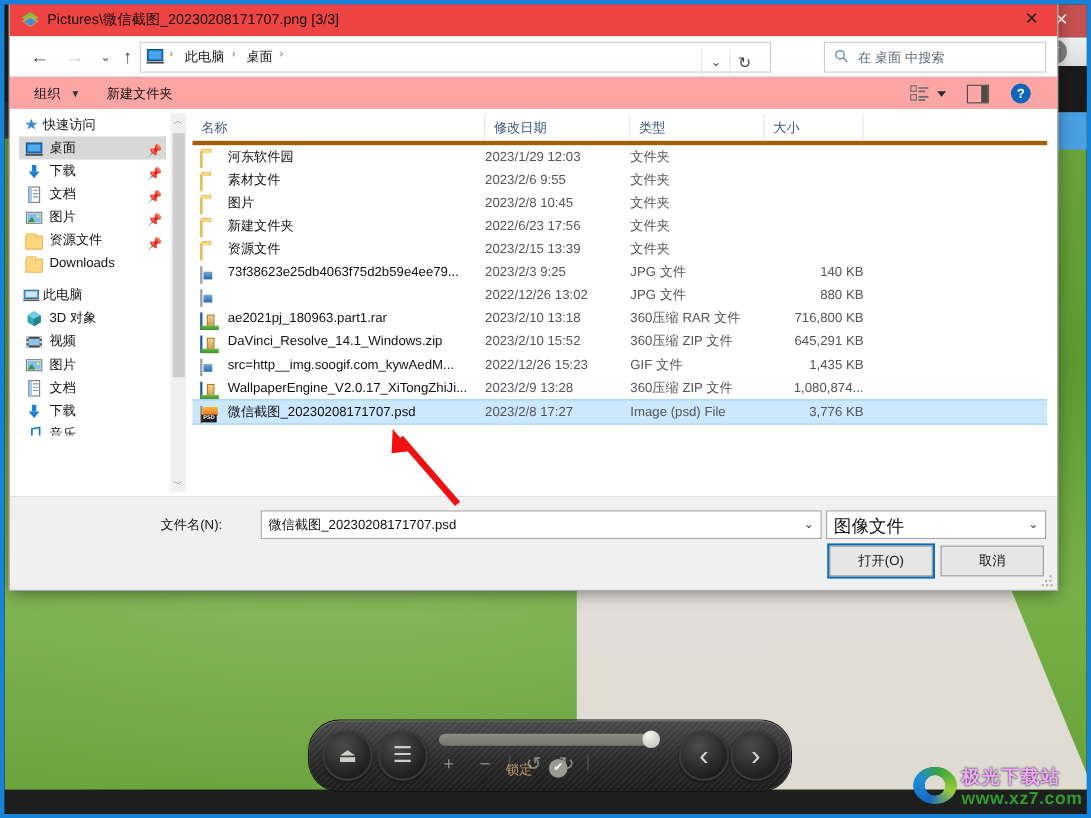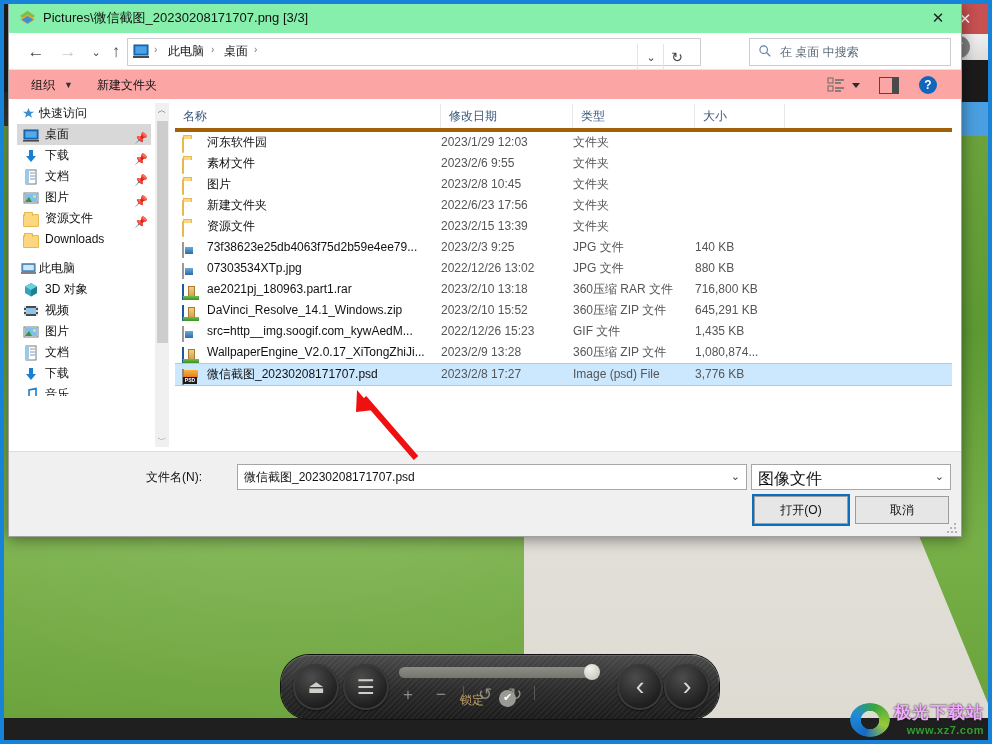--- a/index.html
+++ b/index.html
@@ -69,41 +69,41 @@
   .ctool{position:absolute;color:#8e8e88;font-size:17px;font-family:"Liberation Sans",sans-serif;}
   .csep{position:absolute;top:31px;width:1px;height:14px;background:#5a5a55;}
   #lock-label{position:absolute;left:460px;top:692px;color:#c2a06a;font-size:12px;z-index:31;}
   #lock-check{position:absolute;left:499px;top:690px;width:17px;height:17px;border-radius:50%;
      background:#9a9a95;z-index:31;}
 
   
   #wm{position:absolute;right:8px;bottom:8px;z-index:40;}
   #wm .t1{color:#f0abfc;font-size:17px;font-weight:bold;letter-spacing:1px;
      text-shadow:0 0 2px #000;font-family:"Liberation Sans",sans-serif;}
-  #wm .t2{color:#2f9e2f;font-size:11px;font-weight:bold;letter-spacing:.5px;text-align:right;}
+  #wm .t2{color:#2f9e2f;font-size:16px;font-weight:bold;letter-spacing:.5px;text-align:right;}
   #wm-logo{position:absolute;left:-44px;top:2px;width:40px;height:34px;border-radius:50%;
      background:conic-gradient(from 200deg,#1668c4,#1e8bd6,#3aa53a,#9ac93a,#1668c4);
      -webkit-mask:radial-gradient(circle at 50% 50%,transparent 34%,#000 36%);
              mask:radial-gradient(circle at 50% 50%,transparent 34%,#000 36%);}
 
   
   #right-sliver{position:absolute;right:4px;top:4px;width:46px;height:84px;z-index:45;}
   #rs-close{position:absolute;right:0;top:0;width:46px;height:30px;background:#c75050;
      color:#fff;font-size:15px;text-align:center;line-height:30px;}
   #rs-white{position:absolute;right:0;top:30px;width:46px;height:26px;
      background:linear-gradient(#efefef,#dcdcdc);}
   #rs-circle{position:absolute;right:18px;top:32px;width:22px;height:22px;border-radius:50%;
      background:#7f7f7f;color:#fff;font-size:13px;text-align:center;line-height:22px;}
   #rs-black{position:absolute;right:0;top:56px;width:46px;height:42px;background:#1b1b1b;}
   #rs-blue{position:absolute;right:0;top:98px;width:46px;height:34px;background:#4a9fe0;}
 
   
   #dlg{position:absolute;left:8px;top:2px;width:952px;height:533px;background:#f0f0f0;
      border:1px solid #a0a0a0;box-shadow:0 2px 14px rgba(0,0,0,.45);z-index:50;}
-  #titlebar{height:30px;background:#86efac;position:relative;border-bottom:0;padding-left:32px;}
+  #titlebar{height:30px;background:#ef4444;position:relative;border-bottom:0;padding-left:32px;}
   #title-icon{position:absolute;left:10px;top:7px;width:17px;height:17px;}
   #title-text{position:absolute;left:34px;top:6px;font-size:13px;color:#111;white-space:nowrap;}
   #btn-close{position:absolute;right:0;top:0;width:46px;height:30px;text-align:center;
      line-height:30px;font-size:15px;color:#222;}
 
   #navbar{height:36px;position:relative;background:#fff;}
   .navicon{position:absolute;top:8px;width:22px;height:22px;text-align:center;line-height:22px;
      font-size:17px;color:#4a4a4a;}
   #nav-back{left:16px;}
   #nav-fwd{left:48px;color:#c8c8c8;}
@@ -156,21 +156,21 @@
   .colh{position:absolute;top:0;height:24px;line-height:24px;font-size:12px;color:#38577d;
      padding-left:8px;box-sizing:border-box;border-right:1px solid #e6e6e6;}
   .flist{position:relative;}
   .frow{position:relative;height:21px;line-height:21px;font-size:12px;color:#111;}
   .frow.sel{background:#cce8ff;border-top:1px solid #9dd0f5;border-bottom:1px solid #9dd0f5;}
   .fname{position:absolute;left:8px;width:252px;white-space:nowrap;overflow:hidden;
      text-overflow:ellipsis;padding-left:24px;box-sizing:border-box;}
   .ficon{position:absolute;left:7px;top:3px;width:16px;height:15px;}
   .fdate{position:absolute;left:266px;width:120px;color:#555;}
   .ftype{position:absolute;left:398px;width:130px;color:#555;}
-  .fsize{position:absolute;left:520px;width:90px;text-align:left;color:#555;}
+  .fsize{position:absolute;left:520px;width:90px;text-align:right;color:#555;}
 
   
   .fold{position:relative;width:16px;height:13px;background:#fcd77f;
      border:1px solid #e6b84d;border-radius:1px;box-sizing:border-box;}
   .fold:before{content:"";position:absolute;left:0;top:-3px;width:7px;height:3px;
      background:#fcd77f;border:1px solid #e6b84d;border-bottom:none;border-radius:1px 1px 0 0;}
   
   .docico{position:relative;width:13px;height:15px;background:#fff;border:1px solid #9a9a9a;}
   .docico:before{content:"";position:absolute;left:2px;top:4px;width:8px;height:7px;
      background:linear-gradient(#6ea8dc,#2d6ca8);}
@@ -560,21 +560,20 @@
 
         <div class="frow">
           <span class="ficon"><span class="docico"></span></span>
           <span class="fname">73f38623e25db4063f75d2b59e4ee79...</span>
           <span class="fdate">2023/2/3 9:25</span>
           <span class="ftype">JPG 文件</span>
           <span class="fsize">140 KB</span>
         </div>
         <div class="frow">
           <span class="ficon"><span class="docico"></span></span>
-          <span class="fname">07303534XTp.jpg</span>
           <span class="fdate">2022/12/26 13:02</span>
           <span class="ftype">JPG 文件</span>
           <span class="fsize">880 KB</span>
         </div>
         <div class="frow">
           <span class="ficon"><span class="zipico"></span></span>
           <span class="fname">ae2021pj_180963.part1.rar</span>
           <span class="fdate">2023/2/10 13:18</span>
           <span class="ftype">360压缩 RAR 文件</span>
           <span class="fsize">716,800 KB</span>

